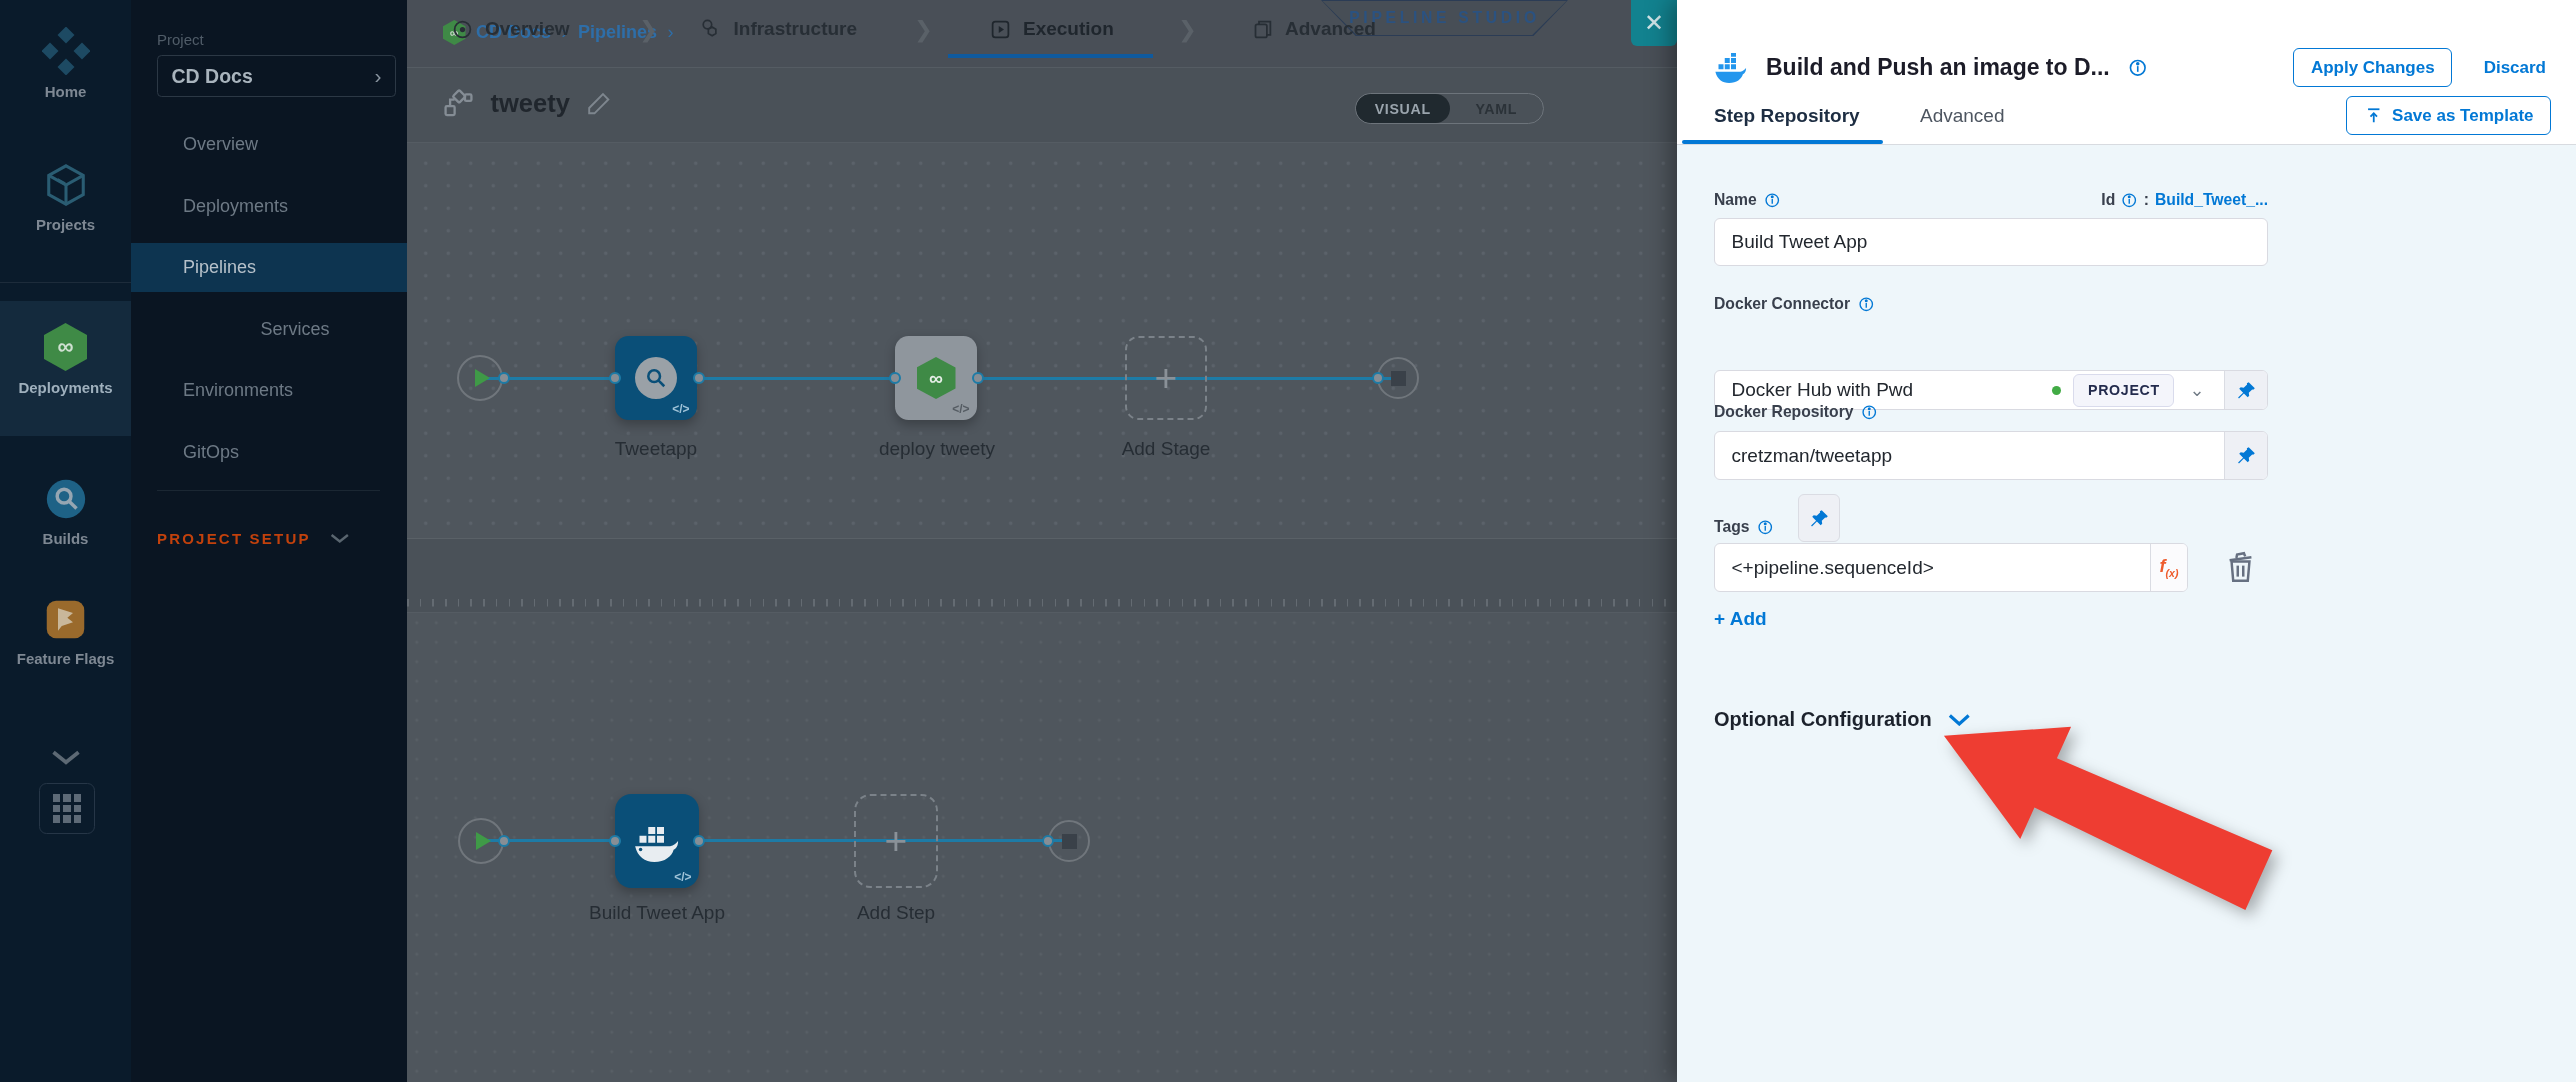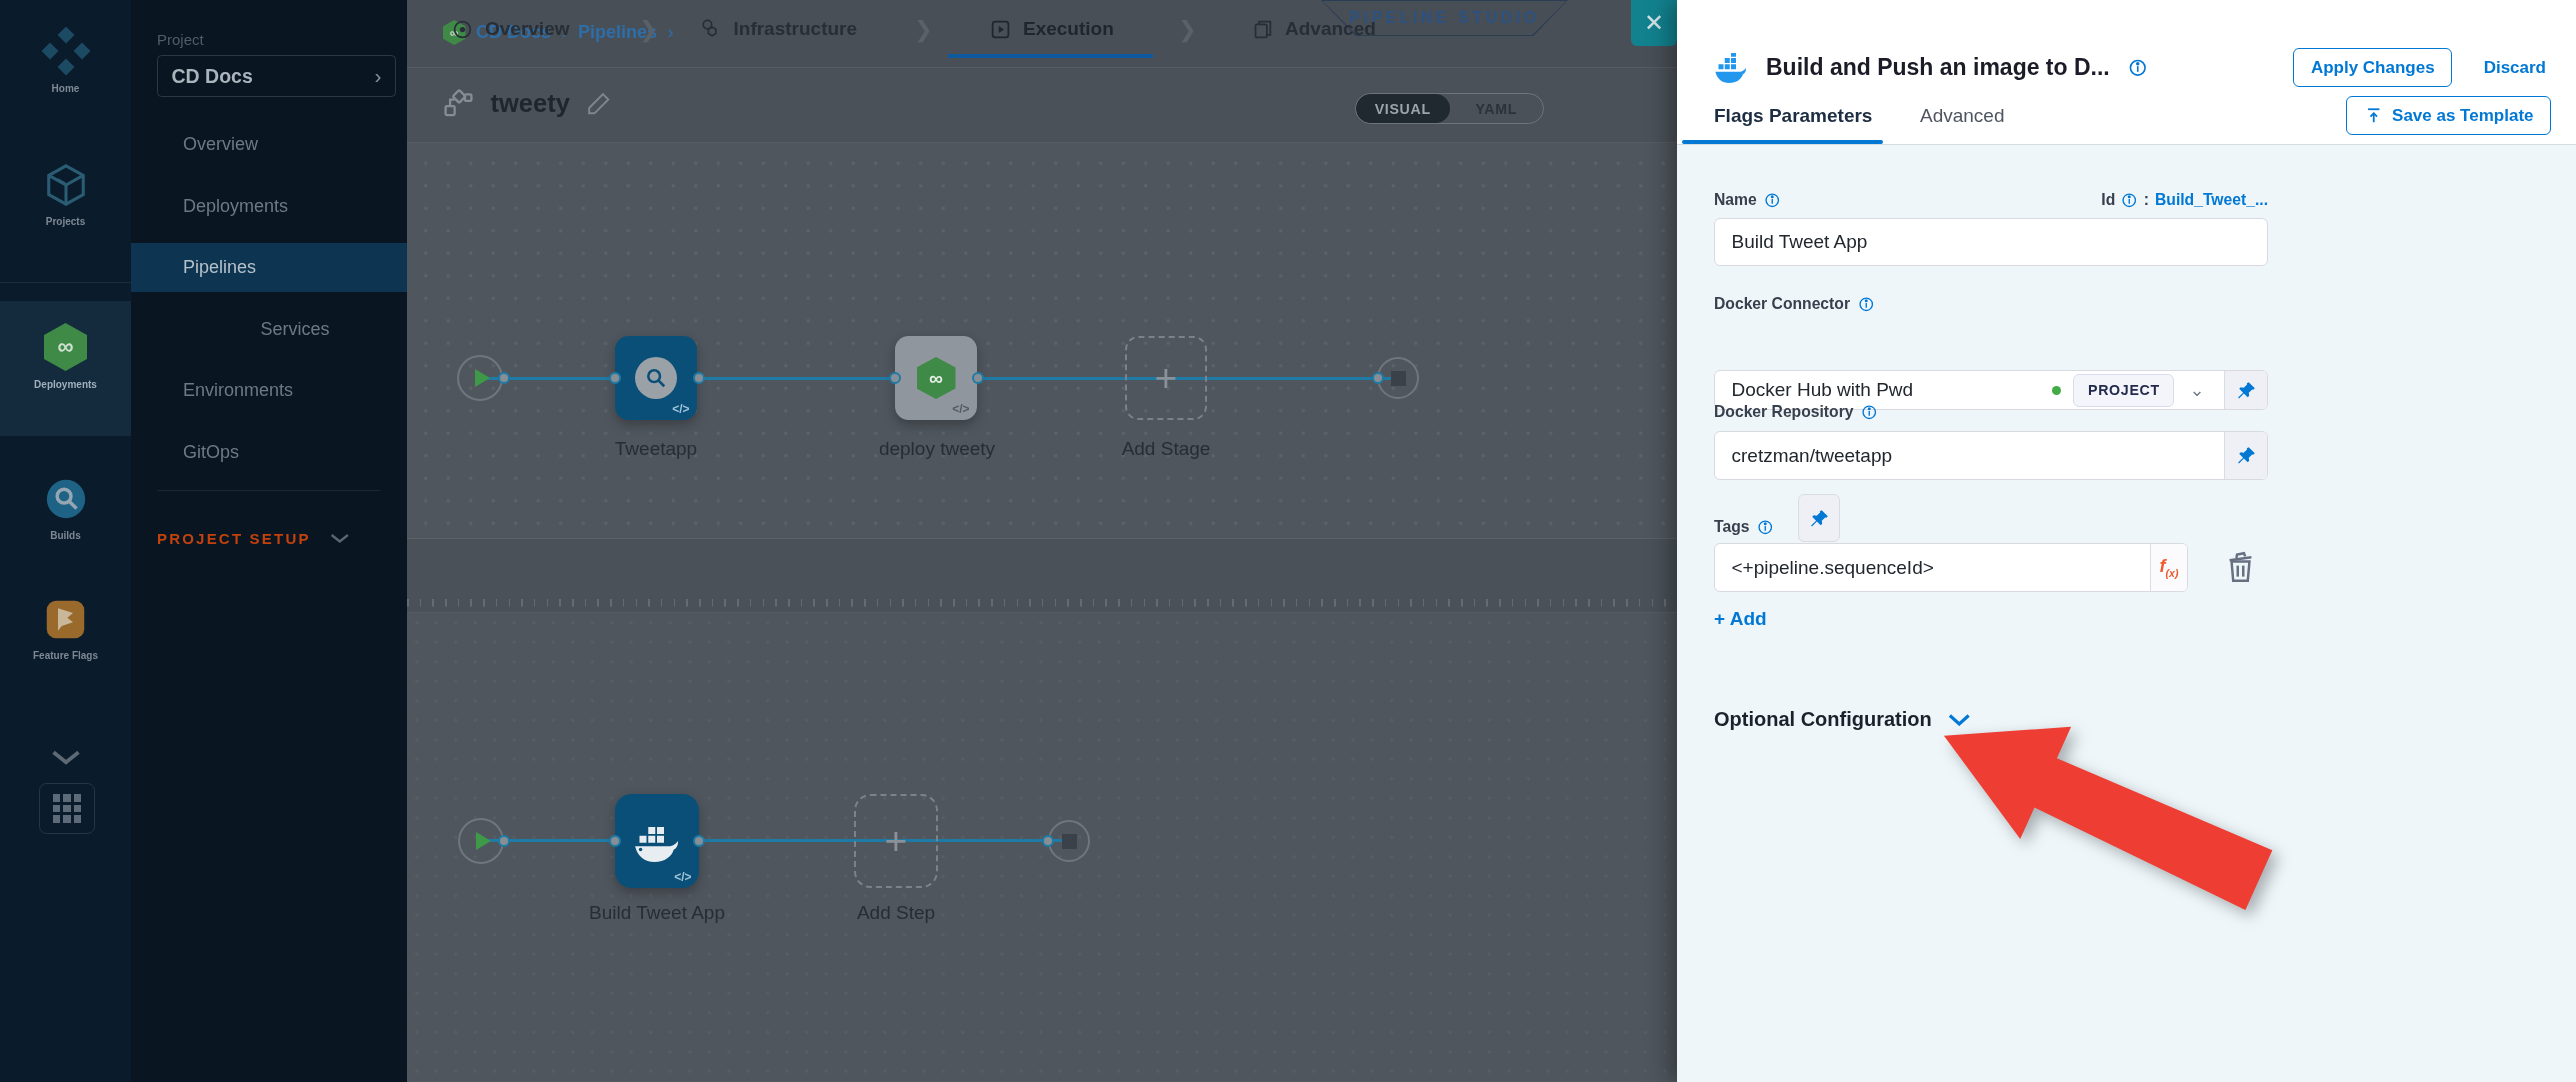--- a/index.html
+++ b/index.html
@@ -2,21 +2,21 @@
 <html style="font-size:12px"><head>
 <meta charset="utf-8">
 <style>
   html,body{margin:0;padding:0;background:#20252b;}
   .screen{position:relative;width:2576px;height:1083px;overflow:hidden;
     font-family:"Liberation Sans","DejaVu Sans",sans-serif;background:#4f565d;}
 
   
   .rail{position:absolute;left:0;top:0;width:131px;height:1083px;background:#0a1b2b;z-index:5;}
   .rail-item{position:absolute;left:0;width:131px;display:flex;flex-direction:column;align-items:center;gap:7.5px;cursor:pointer;}
-  .rail-item .lbl{font-size:10px;color:#7e8893;font-weight:600;}
+  .rail-item .lbl{font-size:15px;color:#7e8893;font-weight:600;}
   .rail-active{background:#142a3d;}
   .rail-div{position:absolute;left:0;width:131px;height:0.7px;background:#1d2c3b;}
   .hexagon{display:flex;align-items:center;justify-content:center;background:#3f8a46;color:#c9d6cb;
     clip-path:polygon(50% 0,100% 25%,100% 75%,50% 100%,0 75%,0 25%);font-weight:700;}
   .grid-btn{position:absolute;left:39px;top:783px;width:54px;height:49px;border:1.5px solid #263647;border-radius:7.5px;
     display:flex;align-items:center;justify-content:center;cursor:pointer;}
   .grid-ico{display:grid;grid-template-columns:repeat(3,7.5px);grid-gap:3px;}
   .grid-ico span{width:7.5px;height:7.5px;background:#5d6a77;}
 
   
@@ -377,21 +377,21 @@
         <circle cx="12" cy="12" r="9"></circle>
           <line x1="12" y1="10" x2="12" y2="17"></line>
           <circle cx="12" cy="7" r="1.2" fill="#0278d5"></circle>
       </svg>
       <span style="flex:1;"></span>
       <button class="btn-outline">Apply Changes</button>
       <span class="link-btn" style="margin-left:13.5px;">Discard</span>
     </div>
 
     <div class="ptabs">
-      <span class="ptab-active">Flags Parameters</span>
+      <span class="ptab-active">Step Repository</span>
       <span class="ptab">Advanced</span>
       <div class="ptab-underline"></div>
       <div class="save-tpl">
         <button class="btn-outline">
           <svg width="19.5" height="19.5" viewBox="0 0 24 24" fill="none" stroke="#0278d5" stroke-width="2.2">
             <line x1="5" y1="4" x2="19" y2="4"></line>
               <line x1="12" y1="20" x2="12" y2="9"></line>
               <path d="M8 13 L12 9 L16 13"></path>
           </svg>
           <span>Save as Template</span>

